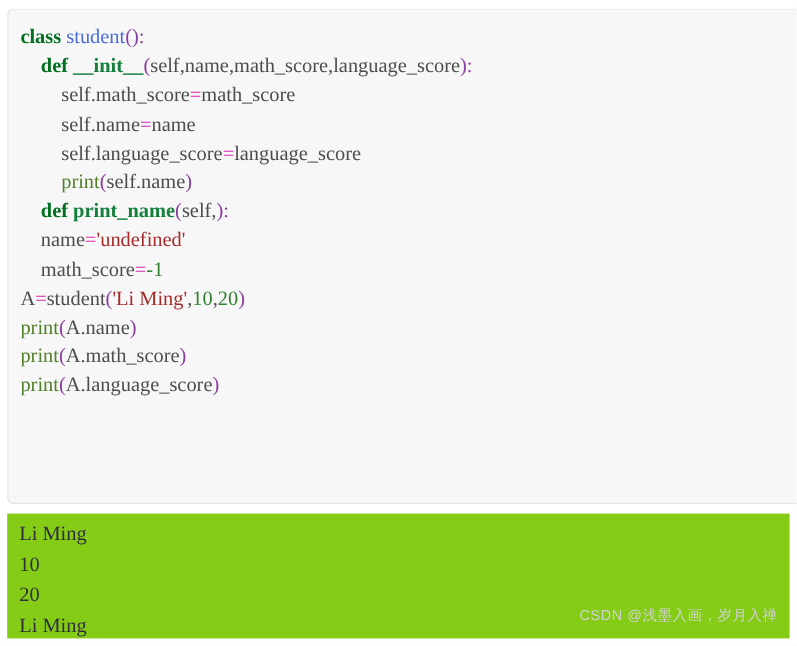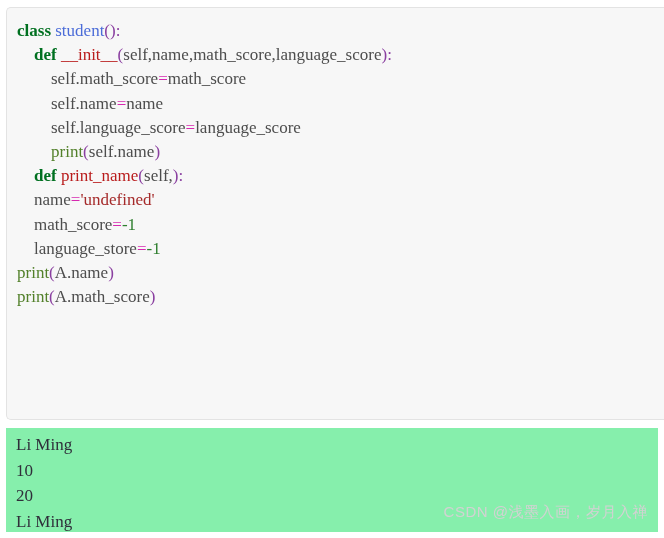--- a/index.html
+++ b/index.html
@@ -39,79 +39,80 @@
     line-height: 24.2px;
     white-space: pre;
     letter-spacing: 0px;
     color: #3f3f3f;
     height: 24.2px;
   }
 
   
   .kw       { color: #007020; font-weight: bold; margin-top: 22px; }          
   .cls      { color: #4b6cd8; }                              
-  .fn       { color: #b91c1c; }                              
+  .fn       { color: #15803d; font-weight: bold; }                              
   .builtin  { color: #52802a; }                              
   .punc     { color: #8a3fa0; }                              
   .op       { color: #d629b0; }                              
   .str      { color: #a52a2a; }                              
   .num      { color: #2f7f2f; }                              
   .name     { color: #4d4d4d; }                              
   .plain    { color: #3f3f3f; }
 
   
   #output-area {
     position: absolute;
     left: 6px;
     top: 428px;
     width: 652px;
     height: 104px;
     padding: 4px 0 0 10px;
     box-sizing: border-box;
-    background: #86efac;
+    background: #84cc16;
   }
   .output-line {
     font-family: "Liberation Serif", "DejaVu Serif", serif;
     font-size: 17px;
     line-height: 25.5px;
     color: #2f2f3a;
     white-space: pre;
     height: 25.5px;
   }
 
   
   #watermark {
     position: absolute;
     right: 16px;
     bottom: 16px;
     font-family: "Liberation Sans", "DejaVu Sans", sans-serif;
-    font-size: 15px;
+    font-size: 12px;
     color: #d2d2d2;
     letter-spacing: 0.5px;
     white-space: pre;
     user-select: none;
   }
 </style>
 </head>
 <body>
 
 <div id="code-block">
   <div id="code-lines">
       <div class="code-line"><span class="kw">class</span><span class="plain"> </span><span class="cls">student</span><span class="punc">()</span><span class="punc">:</span></div>
       <div class="code-line"><span>    </span><span class="kw">def</span><span class="plain"> </span><span class="fn">__init__</span><span class="punc">(</span><span class="name">self</span><span class="name">,</span><span class="name">name</span><span class="name">,</span><span class="name">math_score</span><span class="name">,</span><span class="name">language_score</span><span class="punc">)</span><span class="punc">:</span></div>
       <div class="code-line"><span>        </span><span class="name">self</span><span class="name">.</span><span class="name">math_score</span><span class="op">=</span><span class="name">math_score</span></div>
       <div class="code-line"><span>        </span><span class="name">self</span><span class="name">.</span><span class="name">name</span><span class="op">=</span><span class="name">name</span></div>
       <div class="code-line"><span>        </span><span class="name">self</span><span class="name">.</span><span class="name">language_score</span><span class="op">=</span><span class="name">language_score</span></div>
       <div class="code-line"><span>        </span><span class="builtin">print</span><span class="punc">(</span><span class="name">self</span><span class="name">.</span><span class="name">name</span><span class="punc">)</span></div>
       <div class="code-line"><span>    </span><span class="kw">def</span><span class="plain"> </span><span class="fn">print_name</span><span class="punc">(</span><span class="name">self</span><span class="name">,</span><span class="punc">)</span><span class="punc">:</span></div>
       <div class="code-line"><span>    </span><span class="name">name</span><span class="op">=</span><span class="str">'undefined'</span></div>
       <div class="code-line"><span>    </span><span class="name">math_score</span><span class="op">=</span><span class="num">-1</span></div>
-      <div class="code-line"><span>    </span><span class="name">language_store</span><span class="op">=</span><span class="num">-1</span></div>
+      <div class="code-line"><span class="name">A</span><span class="op">=</span><span class="name">student</span><span class="punc">(</span><span class="str">'Li Ming'</span><span class="name">,</span><span class="num">10</span><span class="name">,</span><span class="num">20</span><span class="punc">)</span></div>
       <div class="code-line"><span class="builtin">print</span><span class="punc">(</span><span class="name">A</span><span class="name">.</span><span class="name">name</span><span class="punc">)</span></div>
       <div class="code-line"><span class="builtin">print</span><span class="punc">(</span><span class="name">A</span><span class="name">.</span><span class="name">math_score</span><span class="punc">)</span></div>
+      <div class="code-line"><span class="builtin">print</span><span class="punc">(</span><span class="name">A</span><span class="name">.</span><span class="name">language_score</span><span class="punc">)</span></div>
     </div>
 </div>
 
 <div id="output-area">
   <div id="output-lines">
       <div class="output-line">Li Ming</div>
       <div class="output-line">10</div>
       <div class="output-line">20</div>
       <div class="output-line">Li Ming</div>
     </div>

